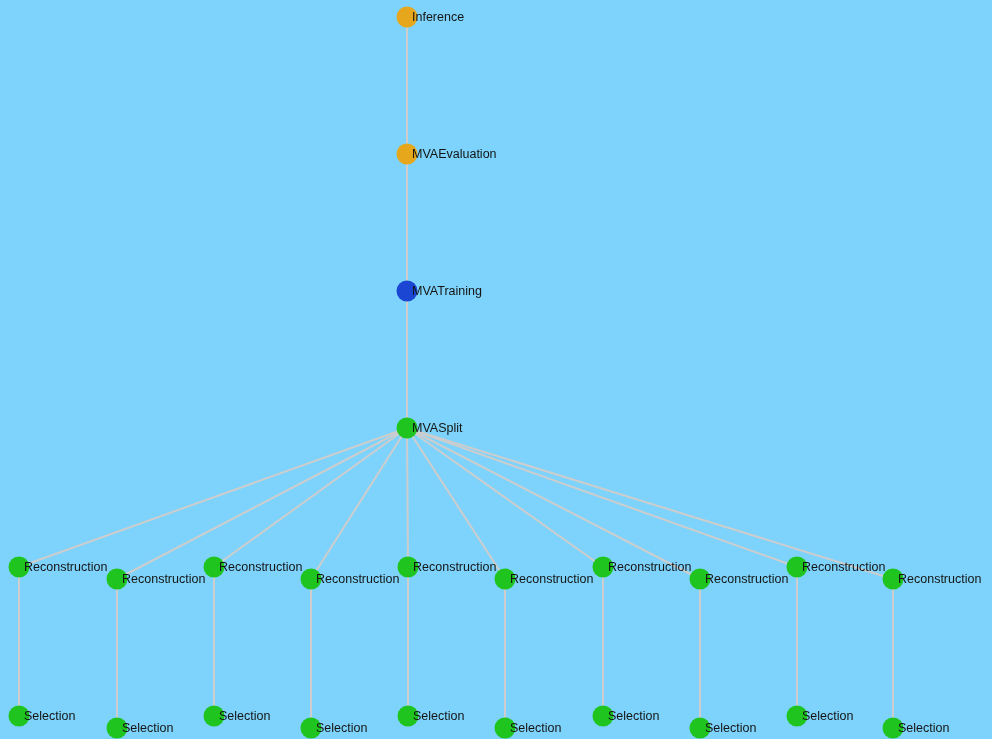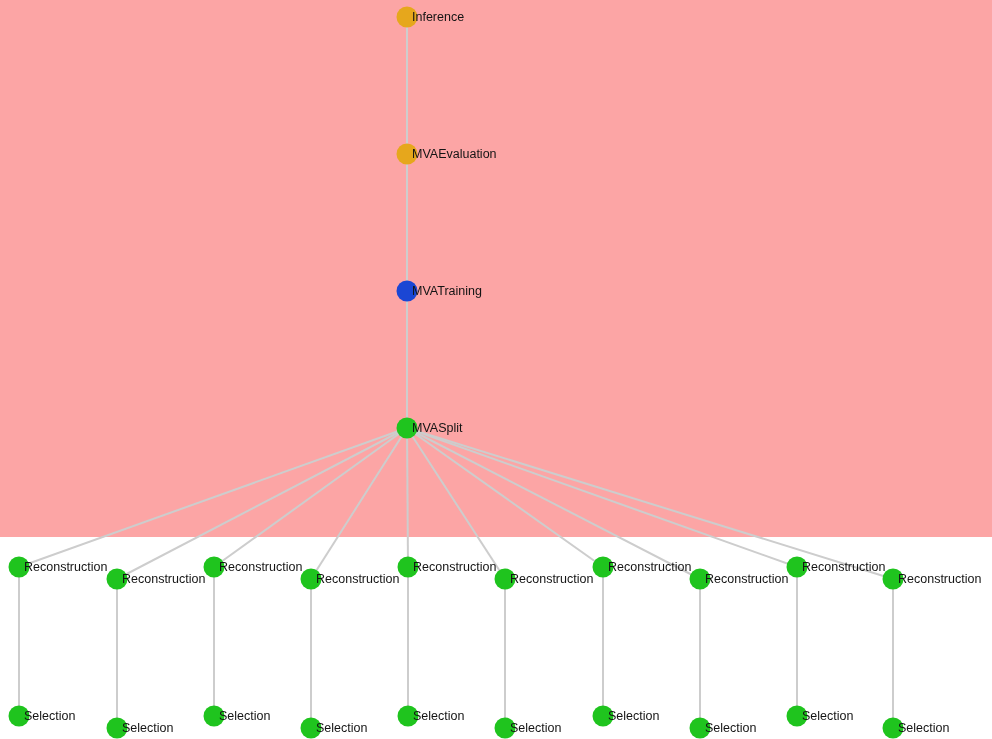--- a/index.html
+++ b/index.html
@@ -7,22 +7,22 @@
     padding: 0;
     background: #ffffff;
     width: 992px;
     height: 739px;
     overflow: hidden;
     font-family: "Liberation Sans", sans-serif;
   }
   .graph-canvas {
     position: relative;
     width: 992px;
-    height: 537px;
-    background: #fca5a5;
+    height: 739px;
+    background: #7dd3fc;
   }
   svg { display: block; }
   .edge {
     fill: none;
   }
   .node-label {
     font-family: "Liberation Sans", sans-serif;
     paint-order: normal;
   }
 </style>

